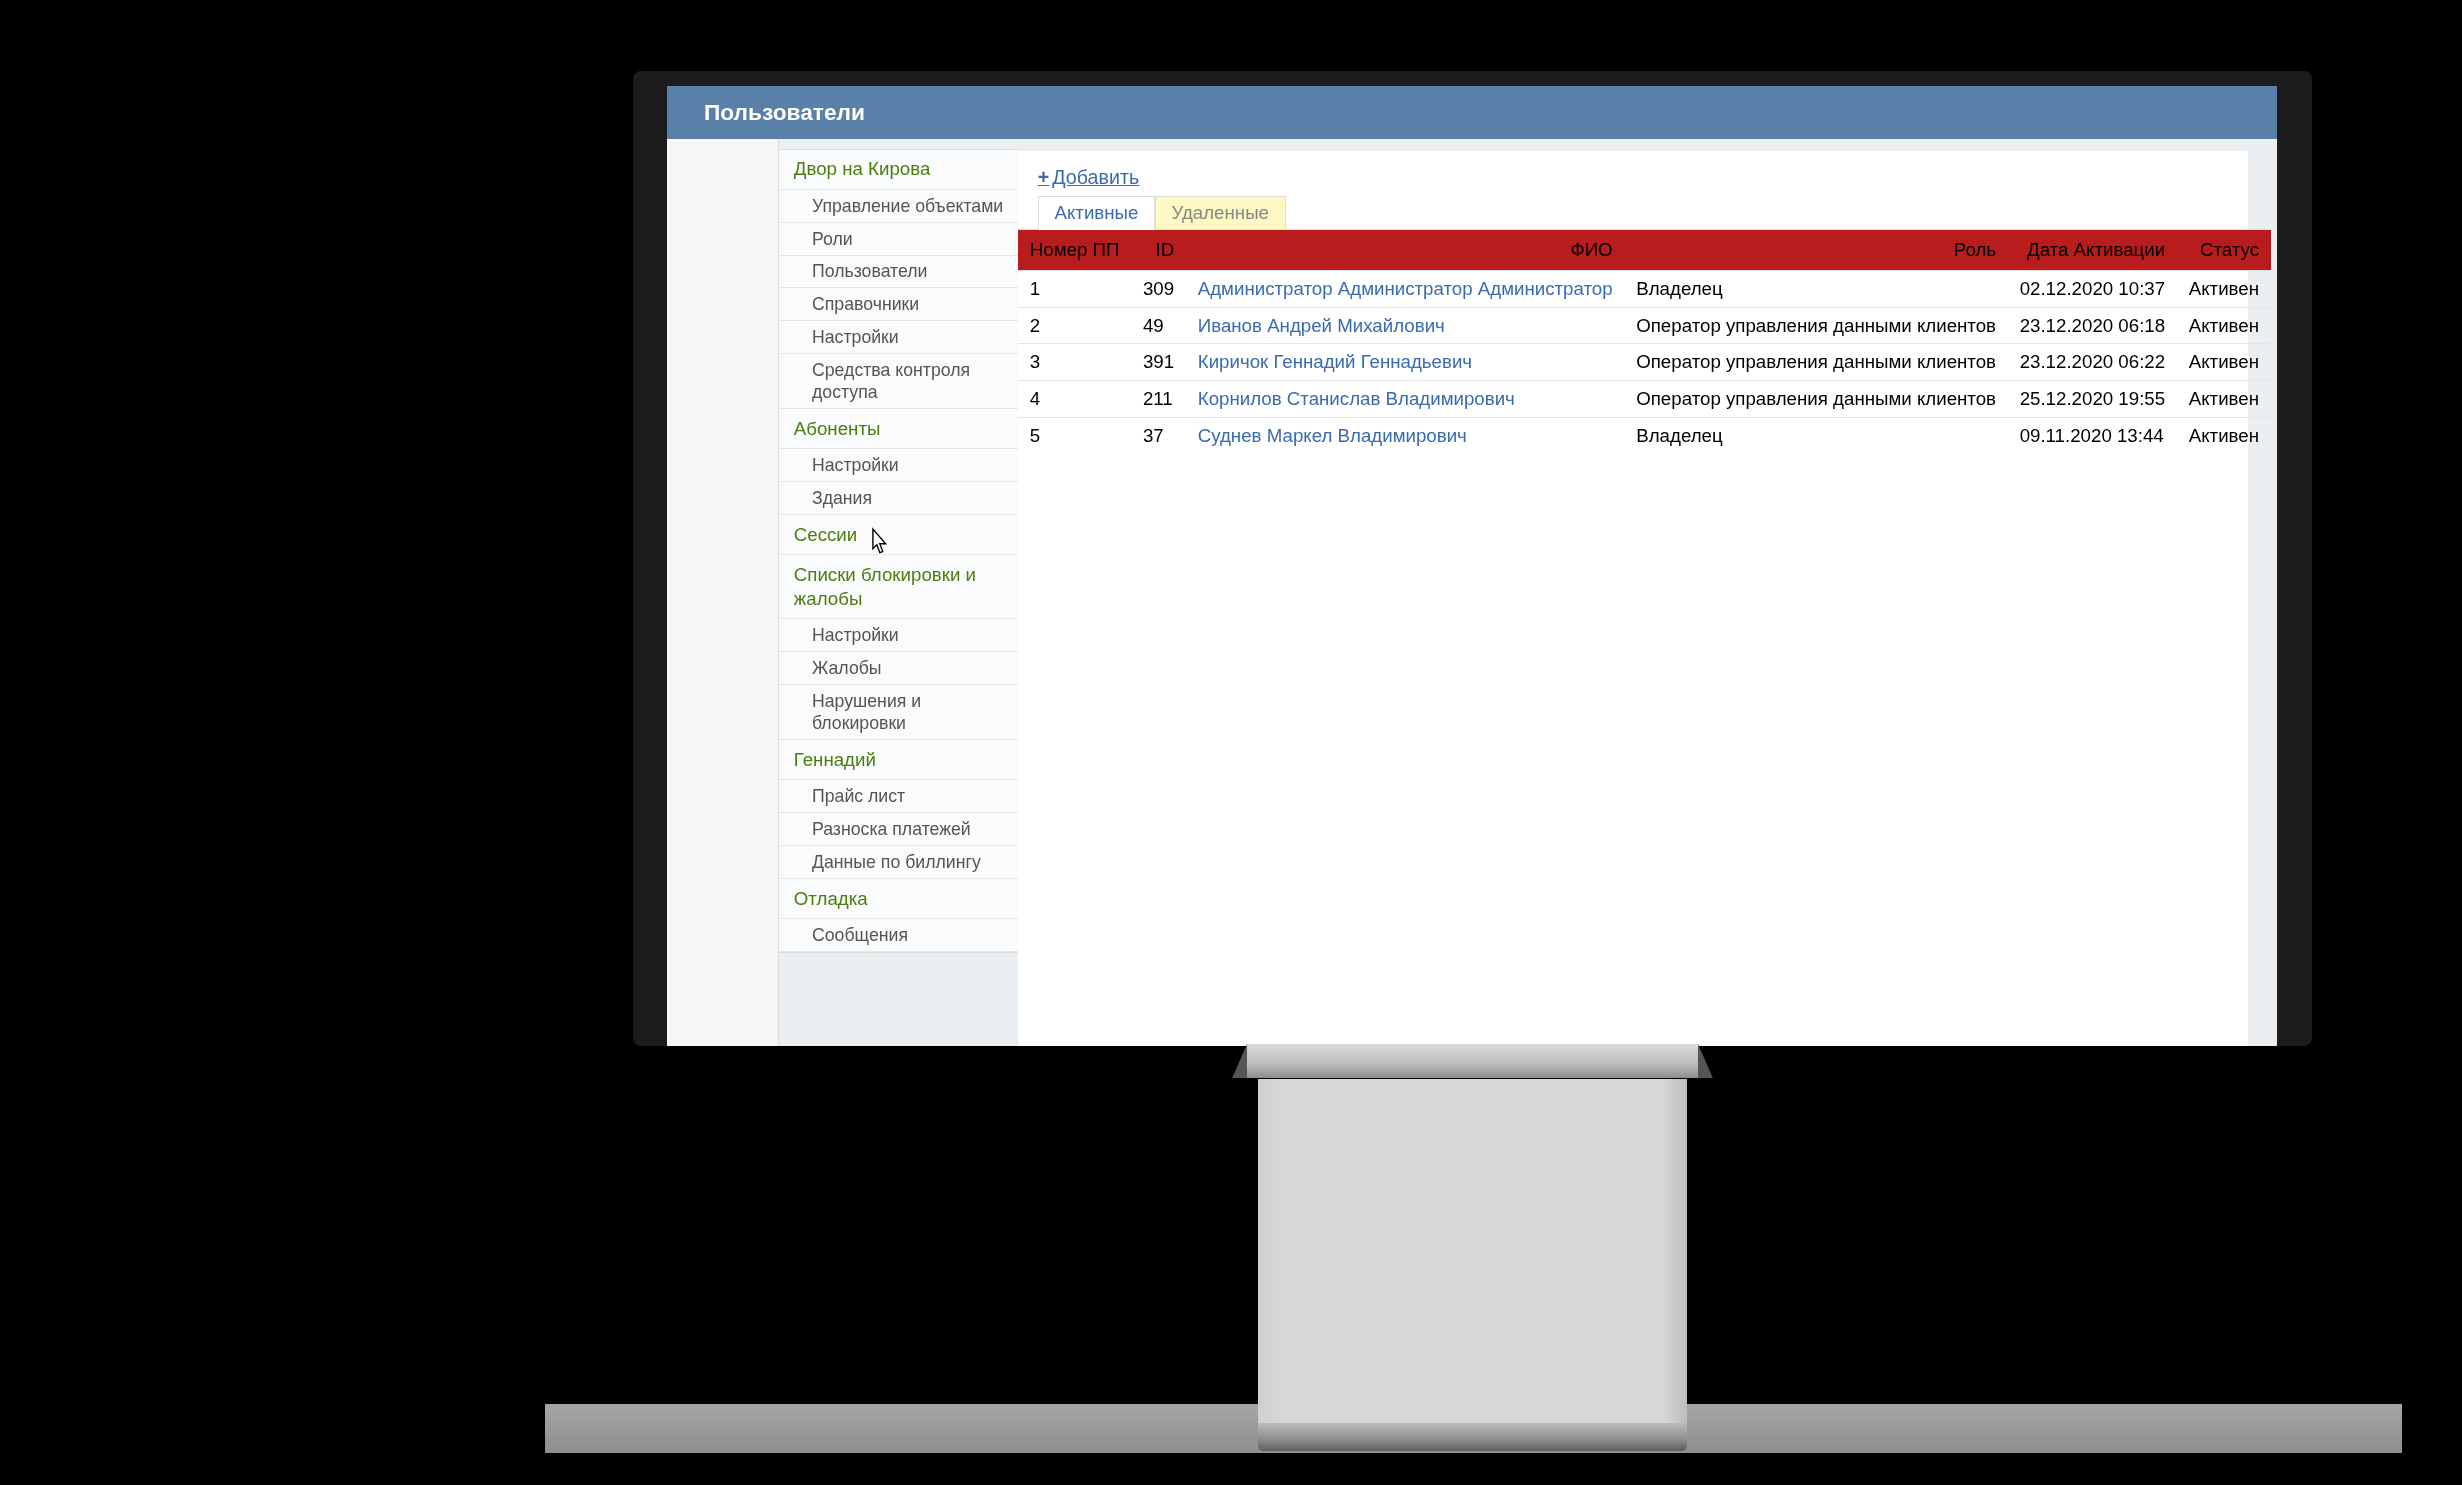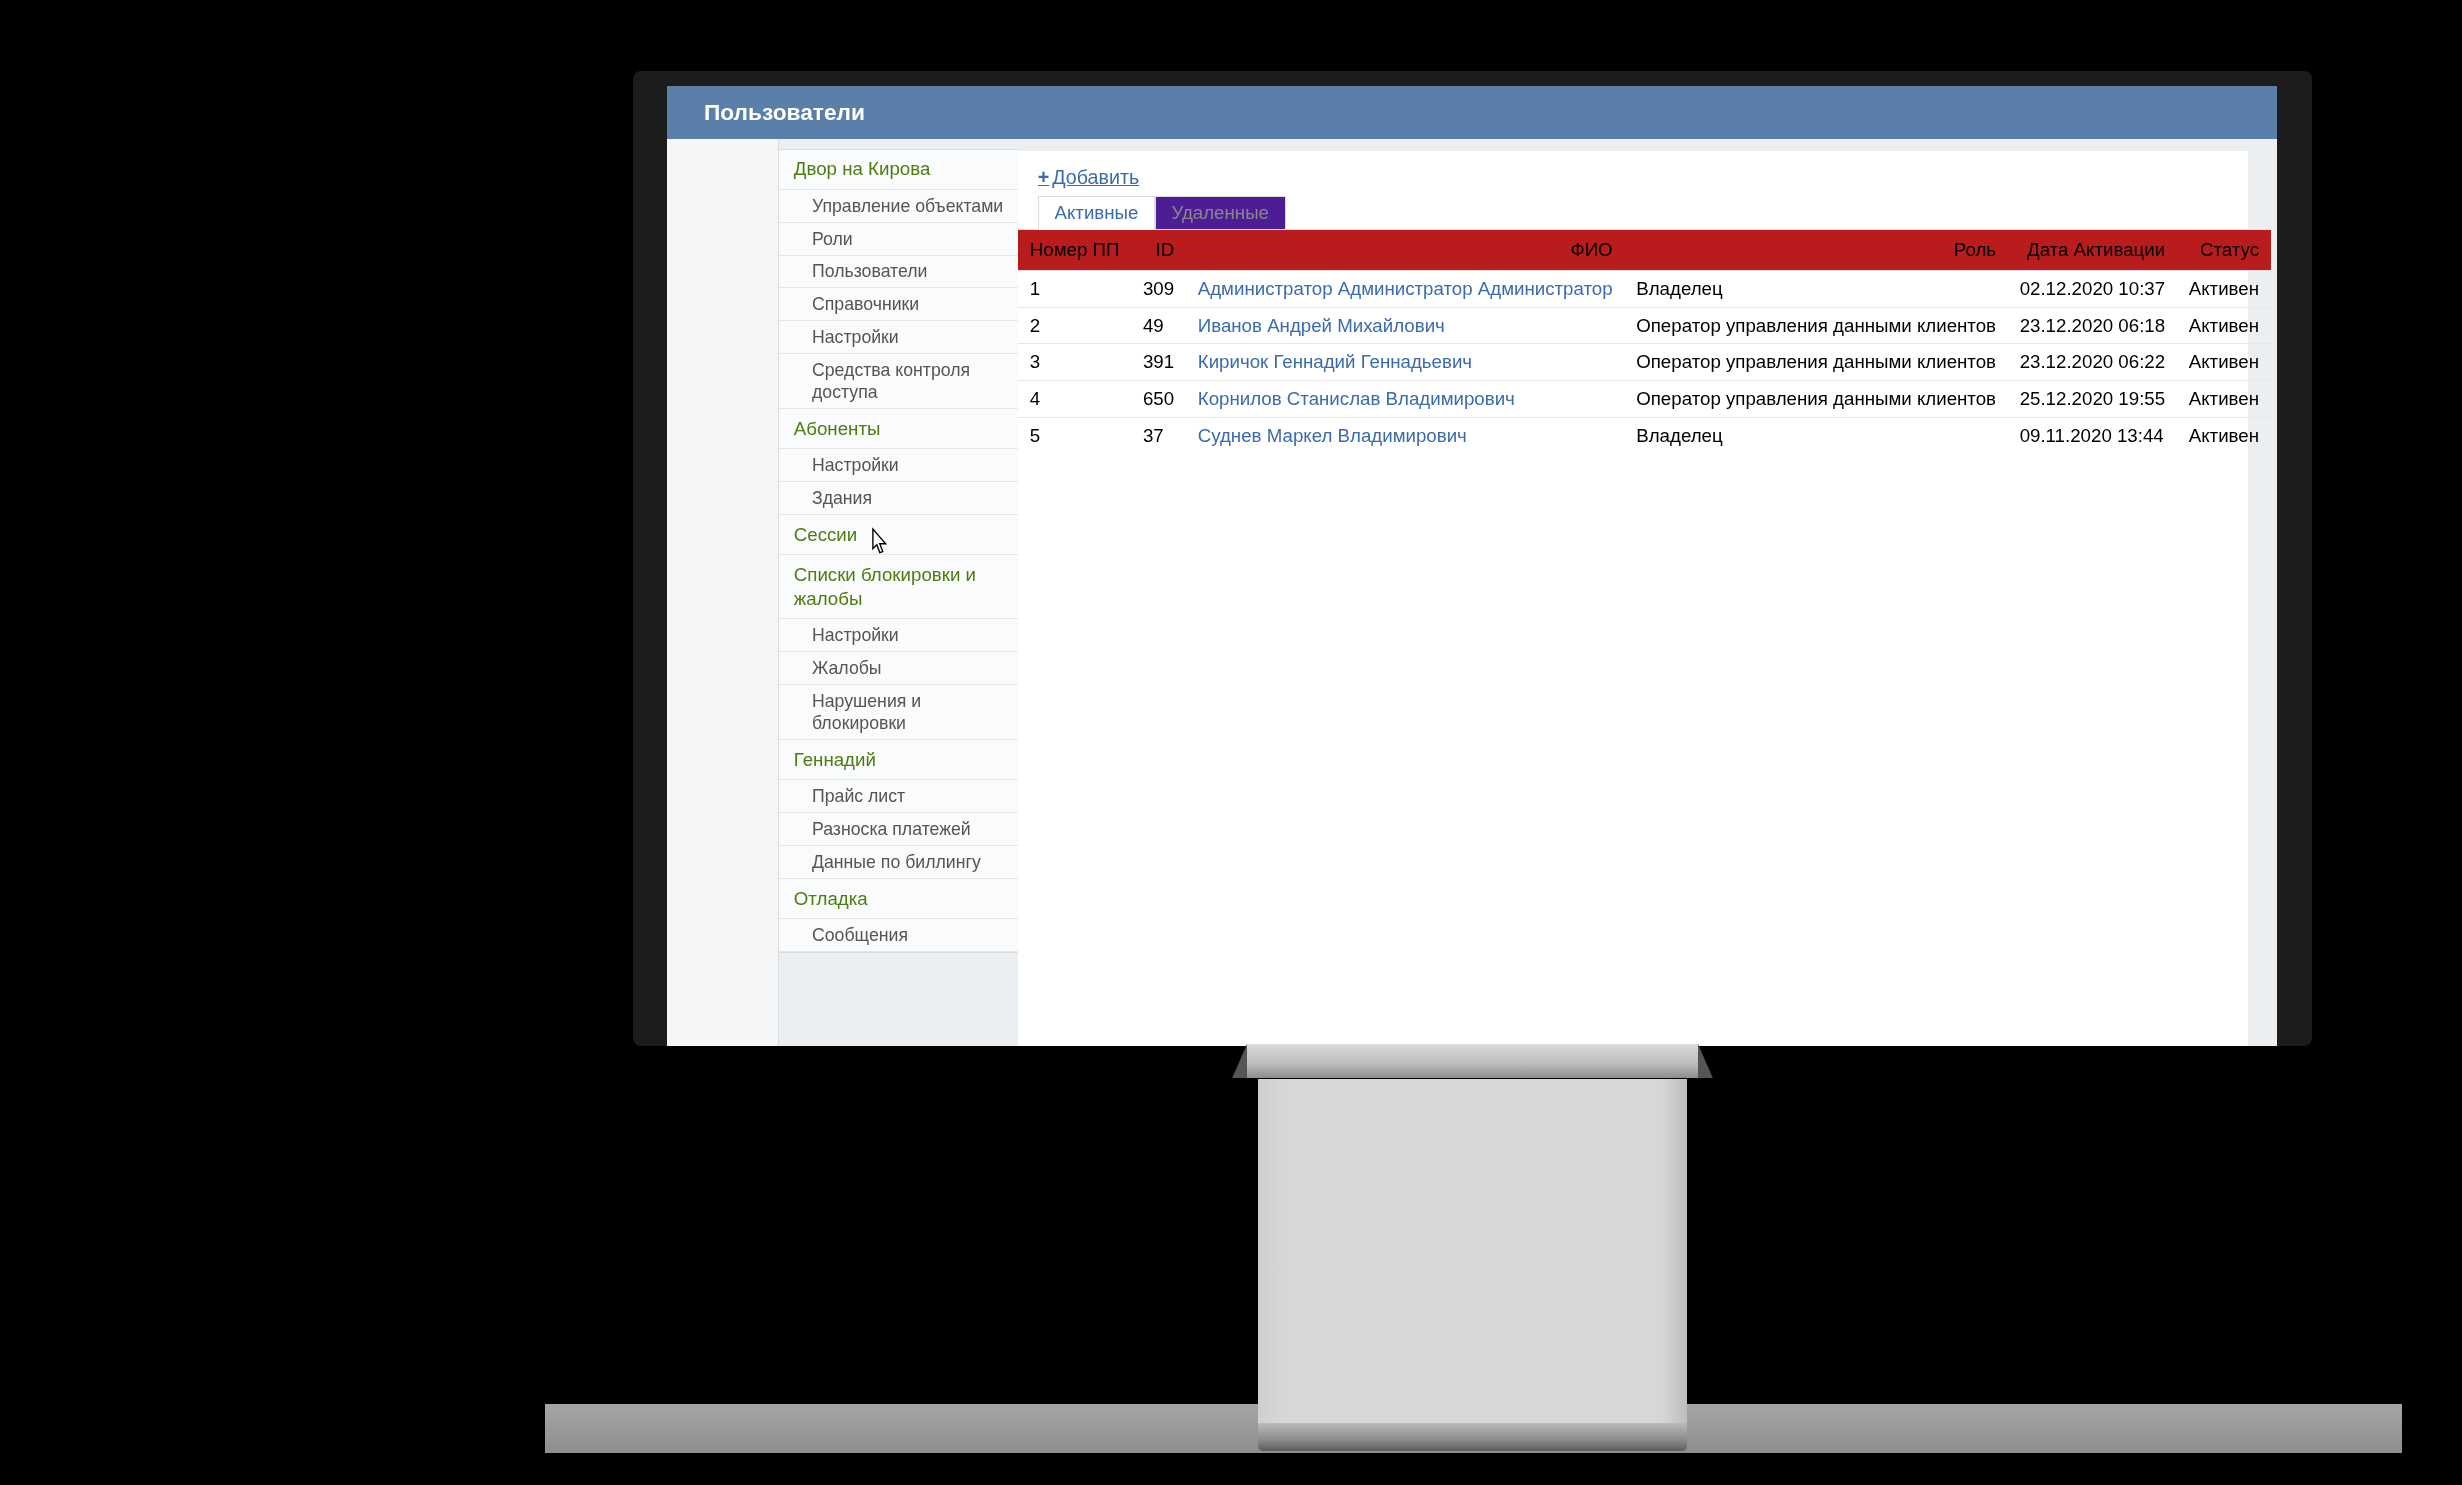--- a/index.html
+++ b/index.html
@@ -24,21 +24,21 @@
 .content{position:absolute;left:351px;top:12.3px;right:29.5px;bottom:29.5px;background:#fff}
 
 
 .side-group-head{font-weight:400;font-size:18.7px;color:#4d7c0f;padding:7.9px 14.8px 7.9px 14.8px;border-bottom:0.5px solid #e6e6e6;word-wrap:break-word;line-height:1.25}
 .side-item{font-size:17.7px;color:#555;padding:4.9px 14.8px 4.9px 33px;border-bottom:0.5px solid #e6e6e6;cursor:pointer;line-height:1.25;position:relative;word-wrap:break-word}
 
 
 .add-link{display:inline-flex;align-items:center;gap:3px;color:#3a6bb0;font-size:19.7px;text-decoration:underline;cursor:pointer;padding:14.8px 19.7px 6.9px 19.7px}
 .add-link .plus{font-weight:700;text-decoration:none;display:inline-block}
 .tabs{display:flex;margin-left:19.7px}
-.tab{font-size:18.7px;padding:4.9px 15.8px;border:0.5px solid #dcdcdc;cursor:pointer;background:#4c1d95;color:#888;margin-right:-0.5px}
+.tab{font-size:18.7px;padding:4.9px 15.8px;border:0.5px solid #dcdcdc;cursor:pointer;background:#fef9c3;color:#888;margin-right:-0.5px}
 .tab.active{background:#fff;border-bottom:0.5px solid #fff;color:#3a6bb0}
 
 
 .table{width:100%;border-collapse:collapse;margin-top:-0.5px;font-size:18.7px}
 .table th{text-align:right;color:#000;font-weight:400;padding:8.9px 11.8px;border-top:0.5px solid #dcdcdc;border-bottom:0.5px solid #dcdcdc;background:#b91c1c;white-space:nowrap}
 .table td{padding:6.9px 11.8px;border-top:0.5px solid #e6e6e6;color:#000;vertical-align:middle;white-space:nowrap}
 .table td a{color:#3a6bb0;text-decoration:none}
 
 .col-n{width:84px}
 .col-id{width:54px}
@@ -137,21 +137,21 @@
                 <tr>
                   <td class="col-n">3</td>
                   <td class="col-id">391</td>
                   <td><a href="#">Киричок Геннадий Геннадьевич</a></td>
                   <td class="col-role">Оператор управления данными клиентов</td>
                   <td class="col-date">23.12.2020 06:22</td>
                   <td class="col-status">Активен</td>
                 </tr>
                 <tr>
                   <td class="col-n">4</td>
-                  <td class="col-id">650</td>
+                  <td class="col-id">211</td>
                   <td><a href="#">Корнилов Станислав Владимирович</a></td>
                   <td class="col-role">Оператор управления данными клиентов</td>
                   <td class="col-date">25.12.2020 19:55</td>
                   <td class="col-status">Активен</td>
                 </tr>
                 <tr>
                   <td class="col-n">5</td>
                   <td class="col-id">37</td>
                   <td><a href="#">Суднев Маркел Владимирович</a></td>
                   <td class="col-role">Владелец</td>

